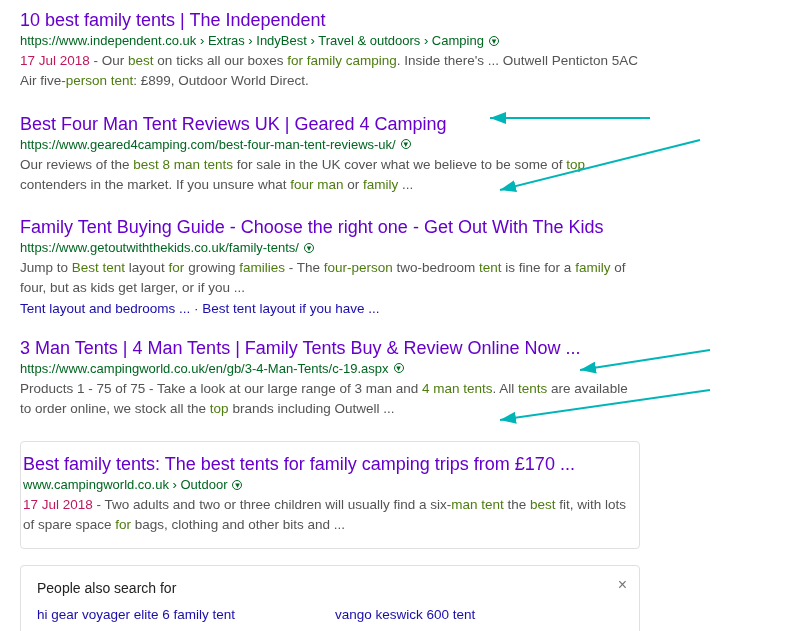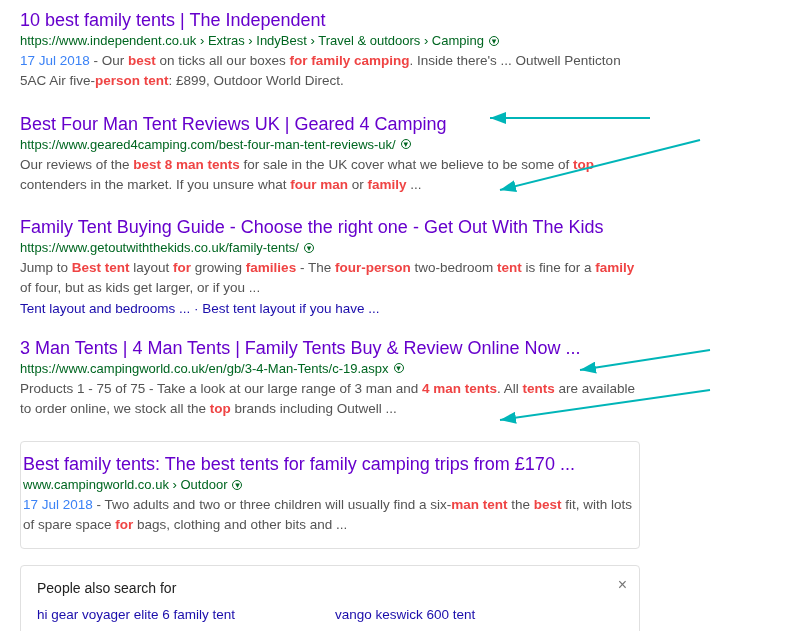--- a/index.html
+++ b/index.html
@@ -47,23 +47,23 @@
       font-size: 9px;
       color: #006621;
       cursor: pointer;
       margin-left: 3px;
     }
     .result-snippet {
       font-size: 13.5px;
       color: #545454;
       line-height: 1.5;
     }
-    .result-snippet b { color: #ef4444; font-weight: bold; text-align: center; }
+    .result-snippet b { color: #4d7c0f; font-weight: normal; text-align: center; }
     .result-date {
-      color: #3b82f6;
+      color: #be185d;
     }
     .result-extra-link {
       display: block;
       color: #1a0dab;
       font-size: 13.5px;
       text-decoration: none;
       margin-top: 2px;
     }
 
     

